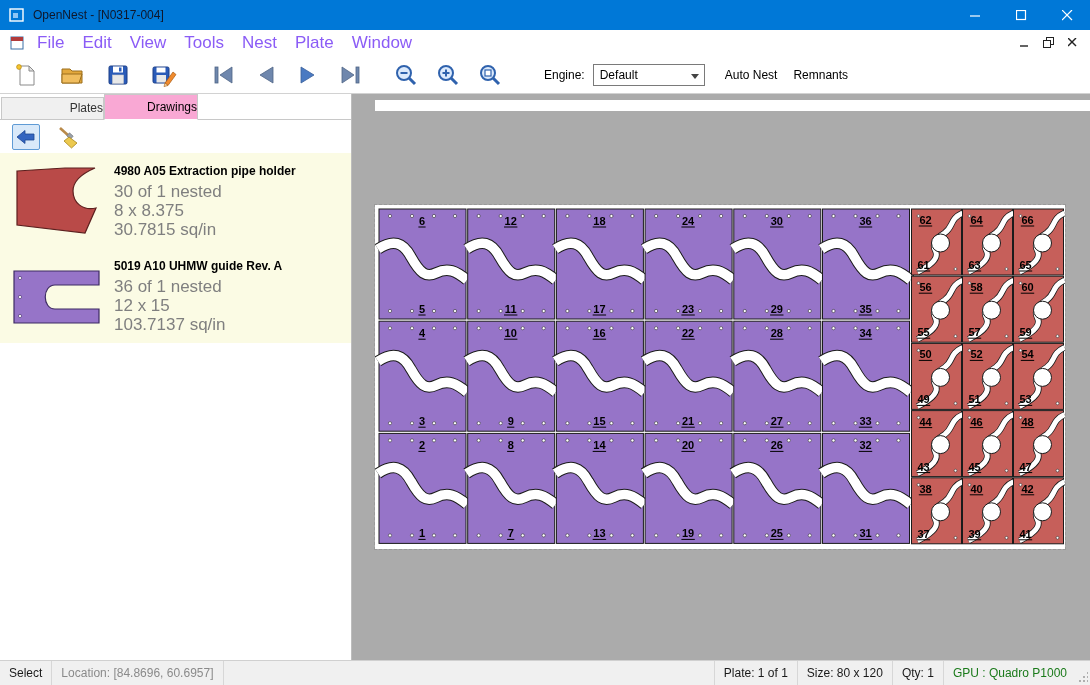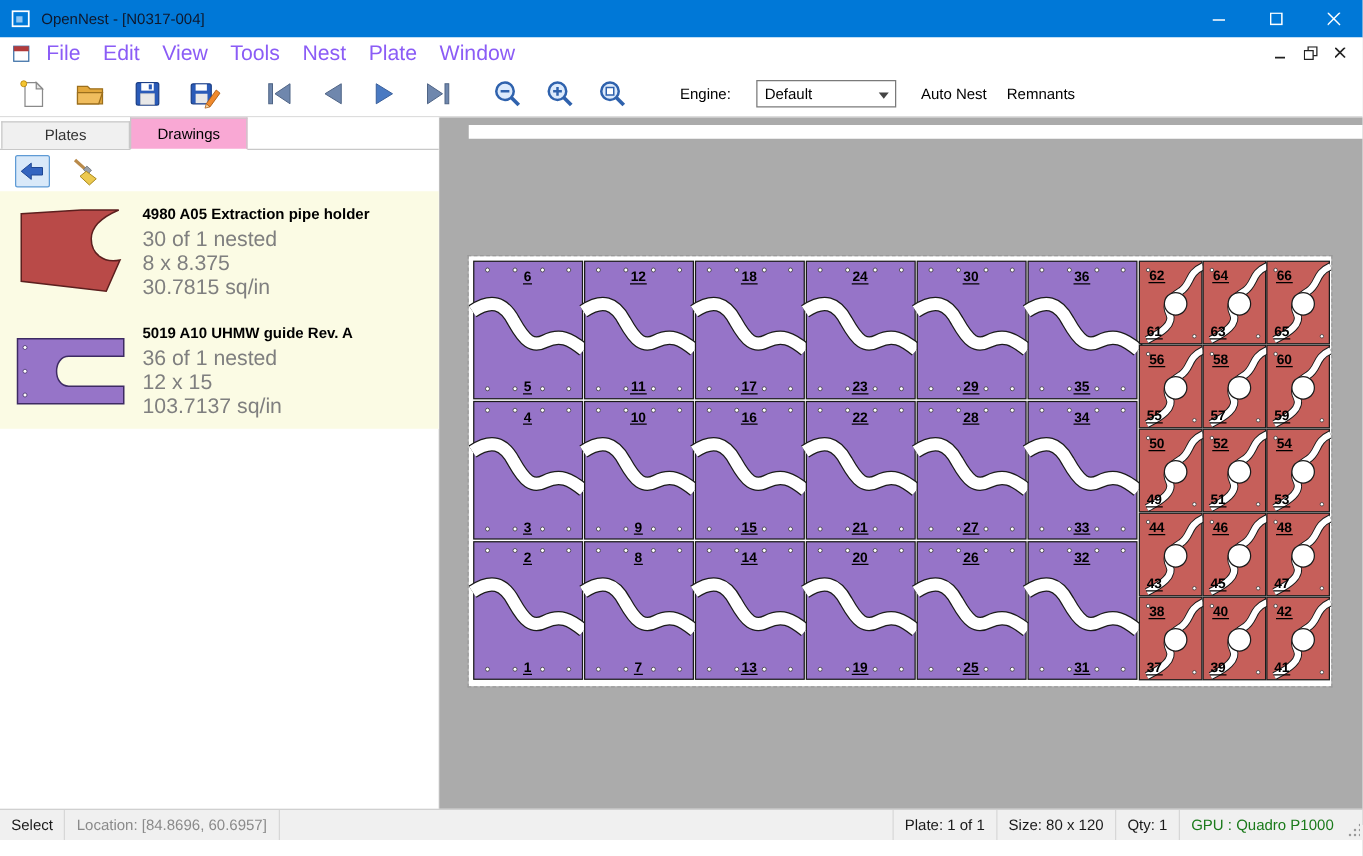--- a/index.html
+++ b/index.html
@@ -21,34 +21,34 @@
   .menu-item{padding:5px 9px;cursor:default}
   .mdi-btns{margin-left:auto;display:flex;align-items:center;margin-right:6px;gap:2px}
   .mdi-btn{width:22px;height:20px;display:flex;align-items:center;justify-content:center}
 
   
   .toolbar{position:absolute;left:0;top:56px;right:0;height:38px;background:#fff;
     border-bottom:1px solid #d2d2d2;display:flex;align-items:center;padding-left:12px;font-size:12px}
   .tbtn{display:flex;align-items:center;justify-content:center;width:28px;height:28px}
   .gap18{margin-left:18px}.gap14{margin-left:14px}.gap32{margin-left:32px}.gap28{margin-left:28px}
   .engine-label{font-weight:normal;margin-left:40px}
-  .combo{margin-left:20px;width:112px;height:22px;border:1px solid #7a7a7a;background:#fff;
+  .combo{margin-left:8px;width:112px;height:22px;border:1px solid #7a7a7a;background:#fff;
     display:flex;align-items:center;position:relative}
   .combo .val{padding-left:6px;font-size:12px}
   .combo .arrow{position:absolute;right:5px;top:9px;width:0;height:0;
     border-left:4px solid transparent;border-right:4px solid transparent;border-top:5px solid #444}
   .tool-label{margin-left:20px;cursor:default}
   .tool-label2{margin-left:16px;cursor:default}
 
   
   .sidebar{position:absolute;left:0;top:94px;width:352px;bottom:25px;background:#fff;
     border-right:1px solid #bdbdbd}
   .tabstrip{height:26px;display:flex;align-items:flex-end;background:#fff;
     border-bottom:1px solid #c8c8c8;padding-left:1px}
-  .tab{font-size:12px;text-align:center;border:1px solid #c8c8c8;cursor:default}
+  .tab{font-size:12px;text-align:right;border:1px solid #c8c8c8;cursor:default}
   .tab.inactive{width:103px;height:22px;line-height:21px;background:#f0f0f0;color:#333;border-bottom:none}
   .tab.active{width:94px;height:26px;line-height:25px;background:#f9a8d4;border-bottom:1px solid #fff;
     margin-bottom:-1px}
   .panel-tools{height:33px;display:flex;align-items:center;padding-left:12px;gap:14px;background:#fff}
   .ptool-btn{width:28px;height:26px;display:flex;align-items:center;justify-content:center;border-radius:2px}
   .ptool-btn.toggled{border:1px solid #5f9bd5;background:#d9e9f9}
   .parts-list{background:#fff}
   .part-item{display:flex;background:#fbfbe4;padding:9px 8px 9px 8px;min-height:87px}
   .thumb{width:98px;display:flex;align-items:center;justify-content:center;flex-shrink:0}
   .part-text{padding-left:8px;padding-top:2px}
@@ -56,21 +56,21 @@
   .part-meta{font-size:17px;color:#7f7f7f;line-height:19px}
 
   
   .canvas{position:absolute;left:352px;top:94px;right:0;bottom:25px;background:#ababab}
   .topstrip{position:absolute;left:23px;top:6px;right:0;height:11px;background:#fff}
   .plate{position:absolute;left:23px;top:111px;width:690px;height:344px;background:#fff;
     outline:1px dashed #9a9a9a}
   .plate svg{display:block}
 
   
-  .statusbar{position:absolute;left:0;bottom:13px;right:0;height:25px;background:#f0f0f0;
+  .statusbar{position:absolute;left:0;bottom:0;right:0;height:25px;background:#f0f0f0;
     border-top:1px solid #d0d0d0;display:flex;align-items:stretch;font-size:12px;color:#1a1a1a}
   .scell{display:flex;align-items:center;padding:0 9px;border-right:1px solid #d7d7d7}
   .scell.right{border-right:none;border-left:1px solid #d7d7d7}
   .sspacer{flex:1}
   .loc{color:#8a8a8a}
   .gpu{color:#1a7a1a}
   .grip{width:14px;display:flex;align-items:flex-end;justify-content:flex-end;padding:2px}
 </style>
 </head>
 <body>

